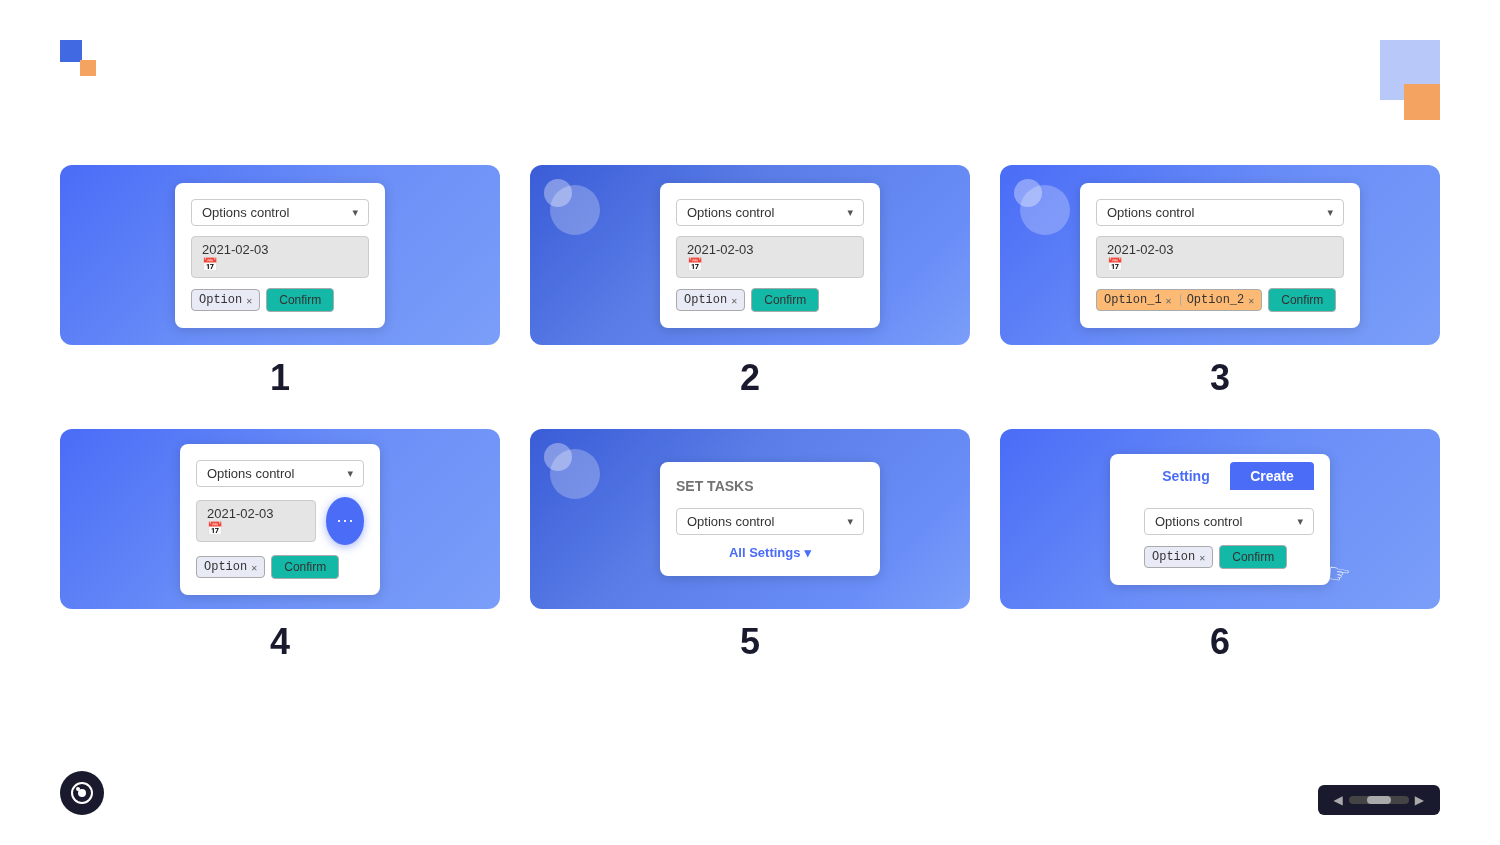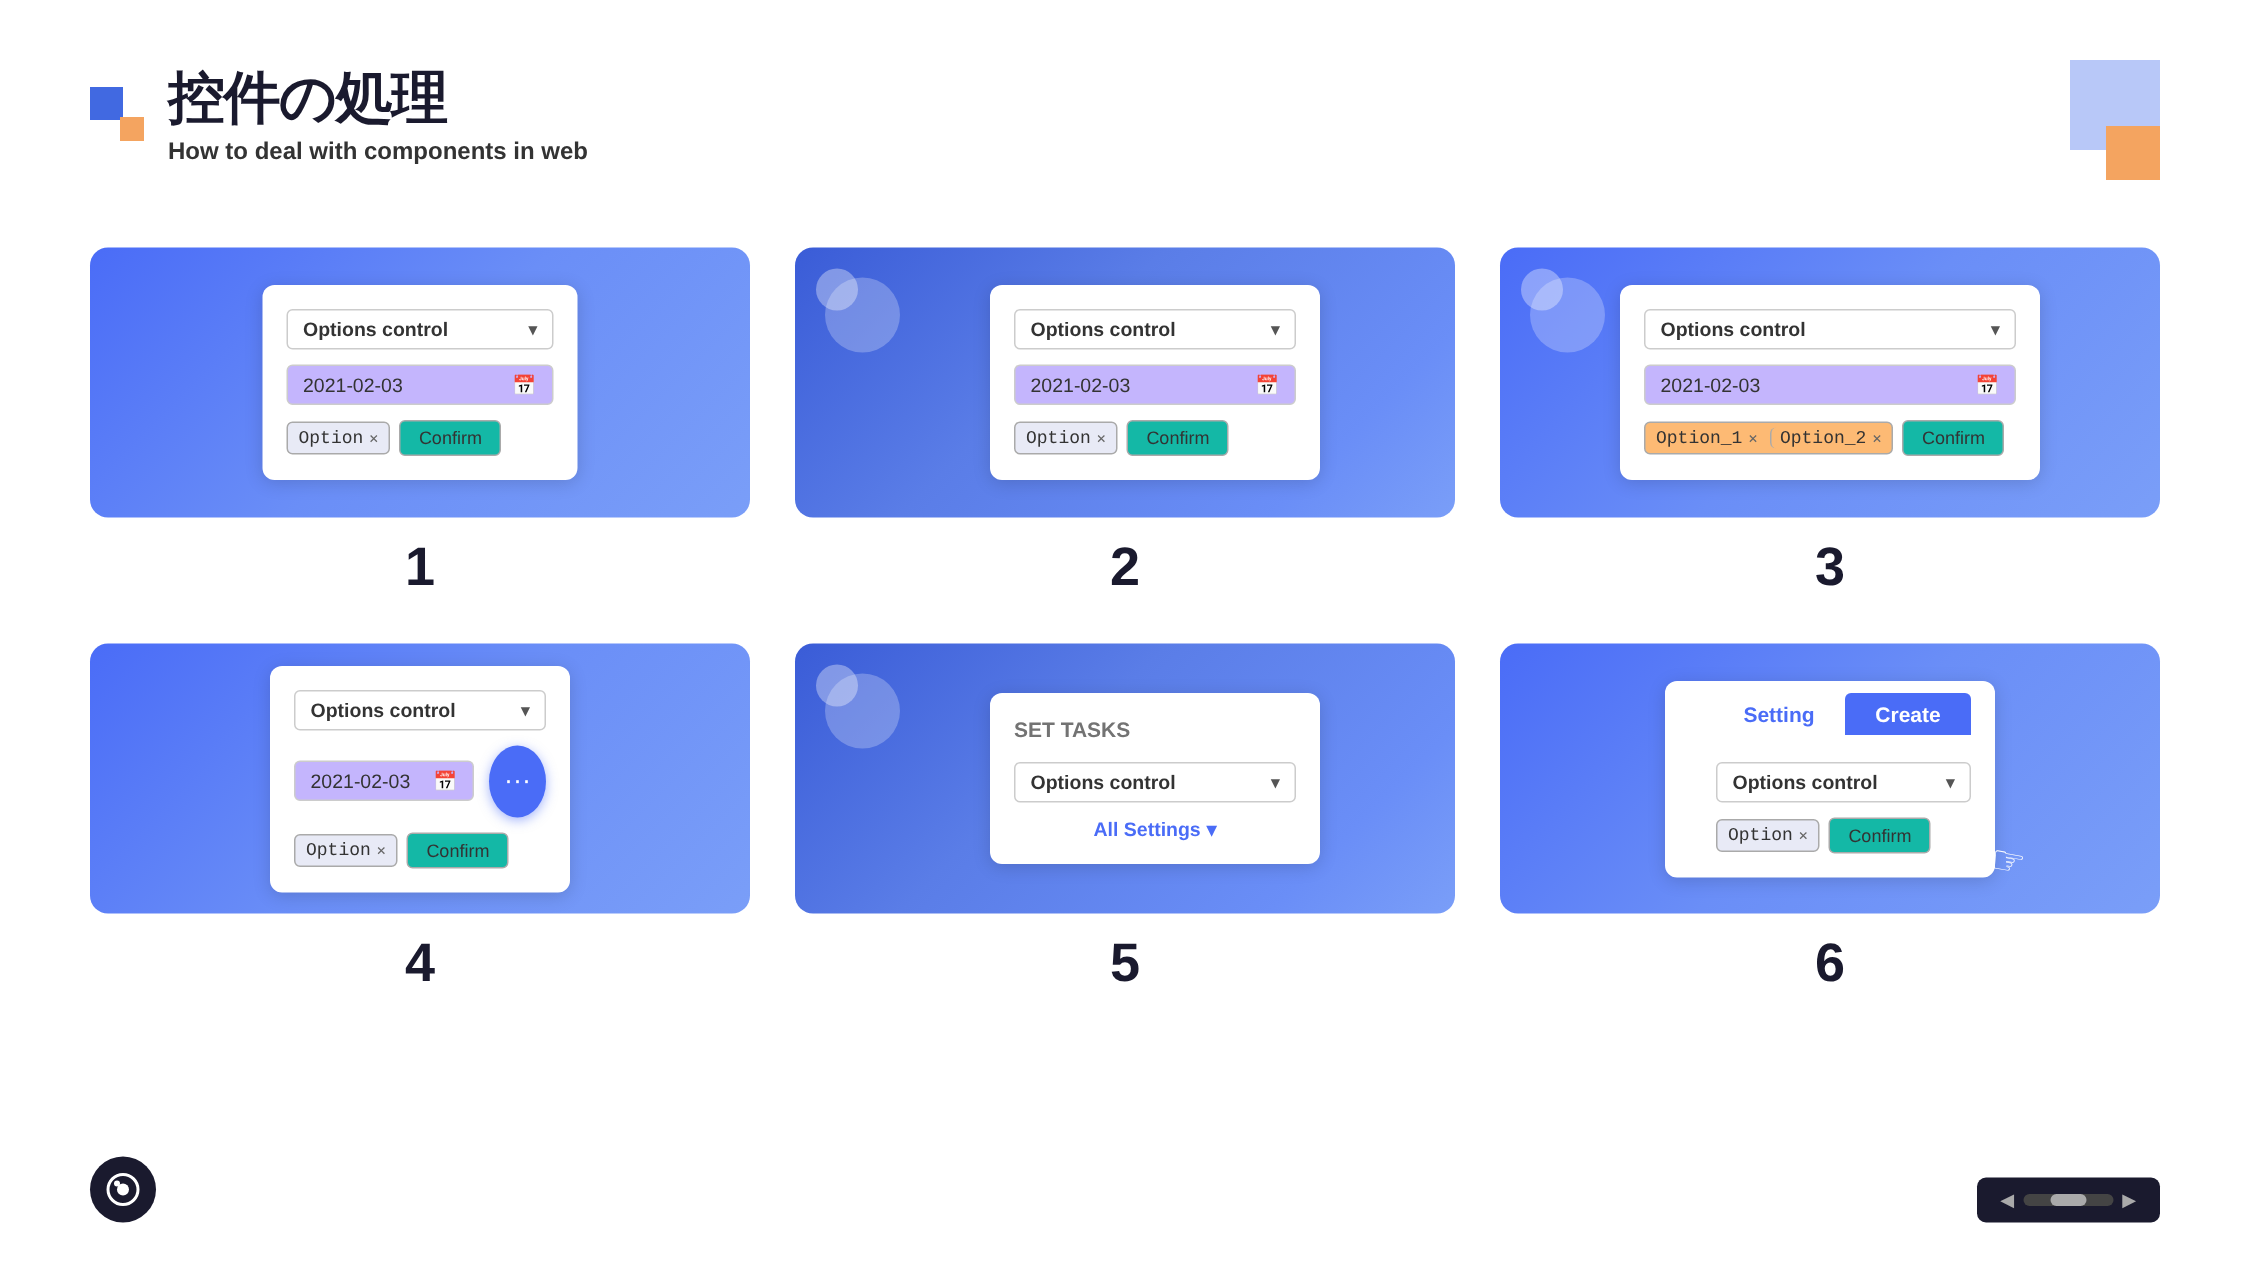--- a/index.html
+++ b/index.html
@@ -159,40 +159,39 @@
       align-items: center;
       justify-content: space-between;
       border: 1.5px solid #ccc;
       border-radius: 4px;
       padding: 5px 10px;
       background: white;
       font-size: 13px;
       color: #333;
       cursor: pointer;
       min-width: 120px;
-      font-weight: bold;
     }
     .fake-select .chevron {
       font-size: 11px;
       color: #555;
       margin-left: 8px;
     }
 
     
     .fake-date {
       display: flex;
-      align-items: center;
       justify-content: space-between;
       border: 1.5px solid #ccc;
       border-radius: 4px;
       padding: 5px 10px;
-      background: #c4b5fd;
+      background: #e5e5e5;
       font-size: 13px;
       color: #333;
       min-width: 120px;
+      flex-direction: column;
     }
     .fake-date .cal-icon {
       font-size: 13px;
       color: #555;
     }
 
     
     .tag-row {
       display: flex;
       align-items: center;
@@ -367,24 +366,20 @@
     }
   </style>
 </head>
 <body>
 
 <div class="header">
   <div class="header-logo">
     <div class="logo-blue"></div>
     <div class="logo-orange"></div>
   </div>
-  <div class="header-text">
-    <h1>控件の処理</h1>
-    <p>How to deal with components in web</p>
-  </div>
 </div>
 
 <div class="corner-deco">
   <div class="deco-blue"></div>
   <div class="deco-orange"></div>
 </div>
 
 <div class="grid">
 
   <div class="card-wrapper">

